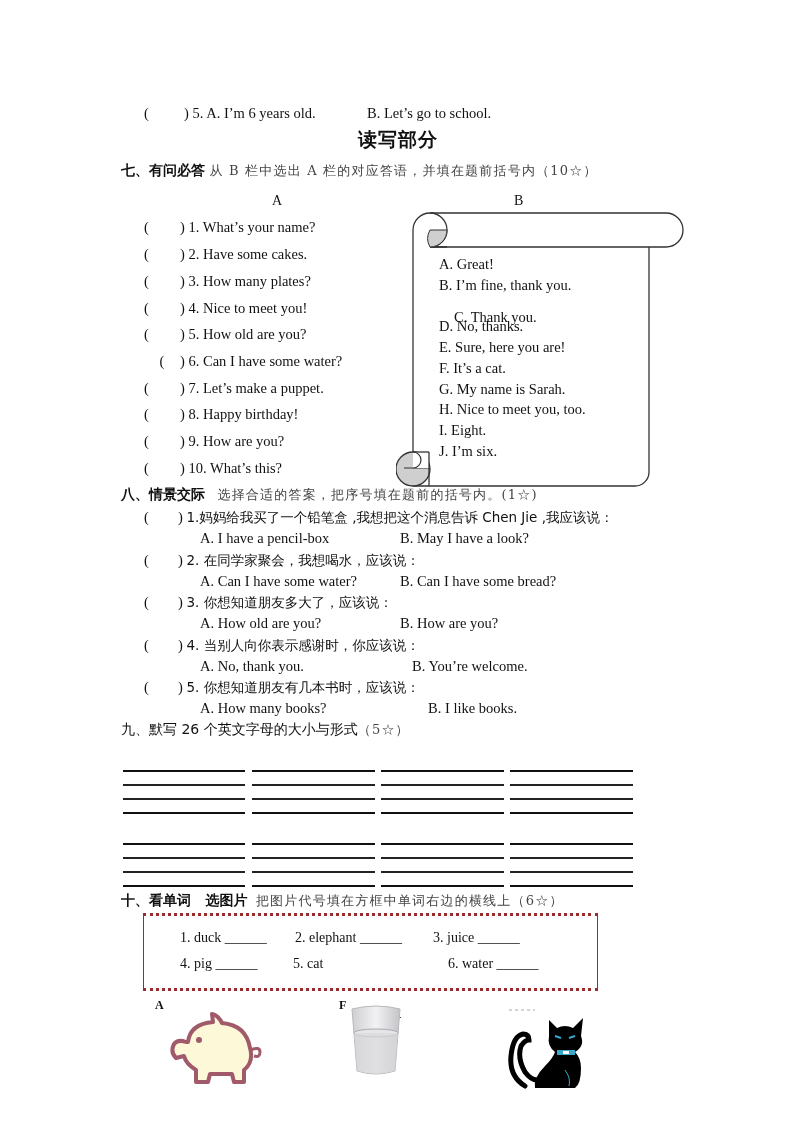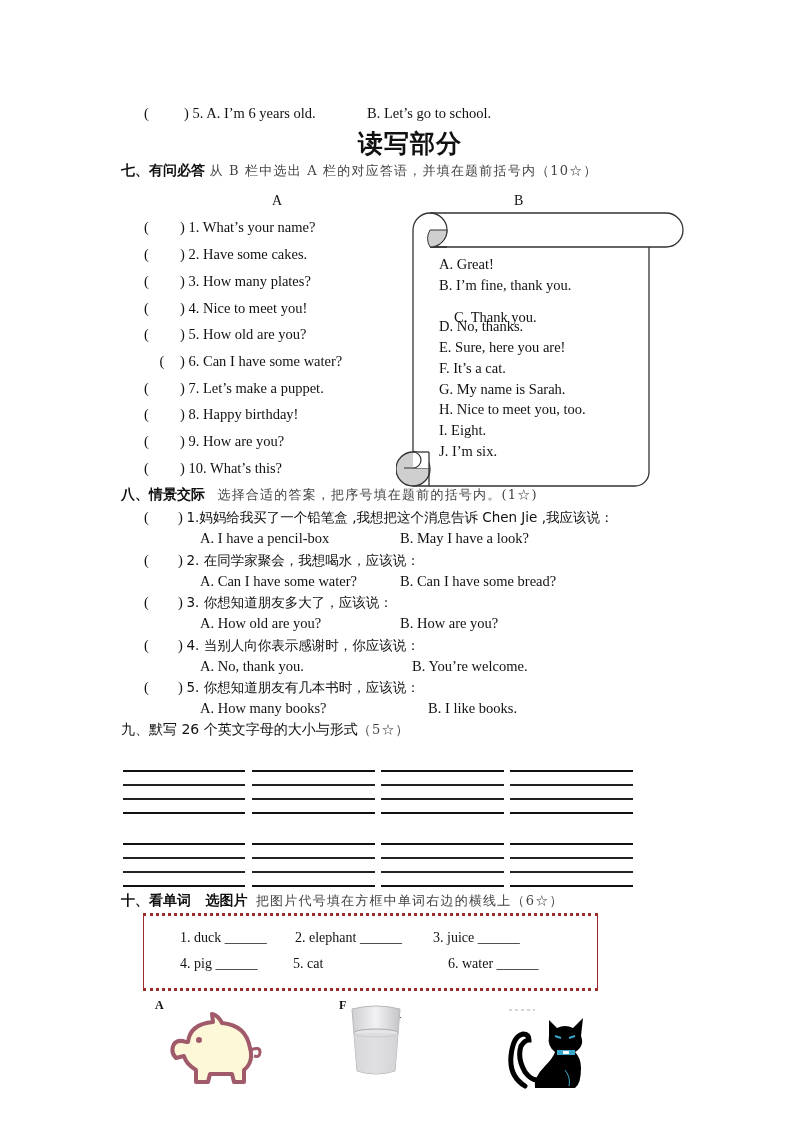--- a/index.html
+++ b/index.html
@@ -5,21 +5,21 @@
   html, body { margin:0; padding:0; background:#ffffff; }
   body { width:793px; height:1122px; position:relative; overflow:hidden; color:#111; }
   .serif { font-family: "Liberation Serif", "DejaVu Serif", serif; }
   .sans { font-family: "DejaVu Sans", "Liberation Sans", sans-serif; }
   .abs { position:absolute; white-space:nowrap; }
   .t14 { font-size:14.5px; }
   .t13 { font-size:14px; }
   .hdr { font-size:14px; }
   .hdr b { font-weight:bold; }
   .hdr .desc { color:#444; letter-spacing:1.2px; font-family:"DejaVu Serif","Liberation Serif",serif; font-size:13px;}
-  .title { font-size:25px; font-weight:bold; letter-spacing:1px; }
+  .title { font-size:19px; font-weight:bold; letter-spacing:1px; }
   .paren { display:inline-block; width:38px; }
   .scroll-svg { position:absolute; left:396px; top:212px; }
   .wline { position:absolute; height:2px; background:#111; }
   .wline.thin { height:1.5px; background:#222; }
   .dashed-box { position:absolute; left:143px; top:913px; width:455px; height:78px;
     border-top:3px dotted #9b2b2b; border-bottom:3px dotted #9b2b2b;
     border-left:1.5px solid #9b2b2b; border-right:1.5px solid #9b2b2b; box-sizing:border-box; }
   .img-label { font-weight:bold; font-size:12px; }
 </style>
 </head>

